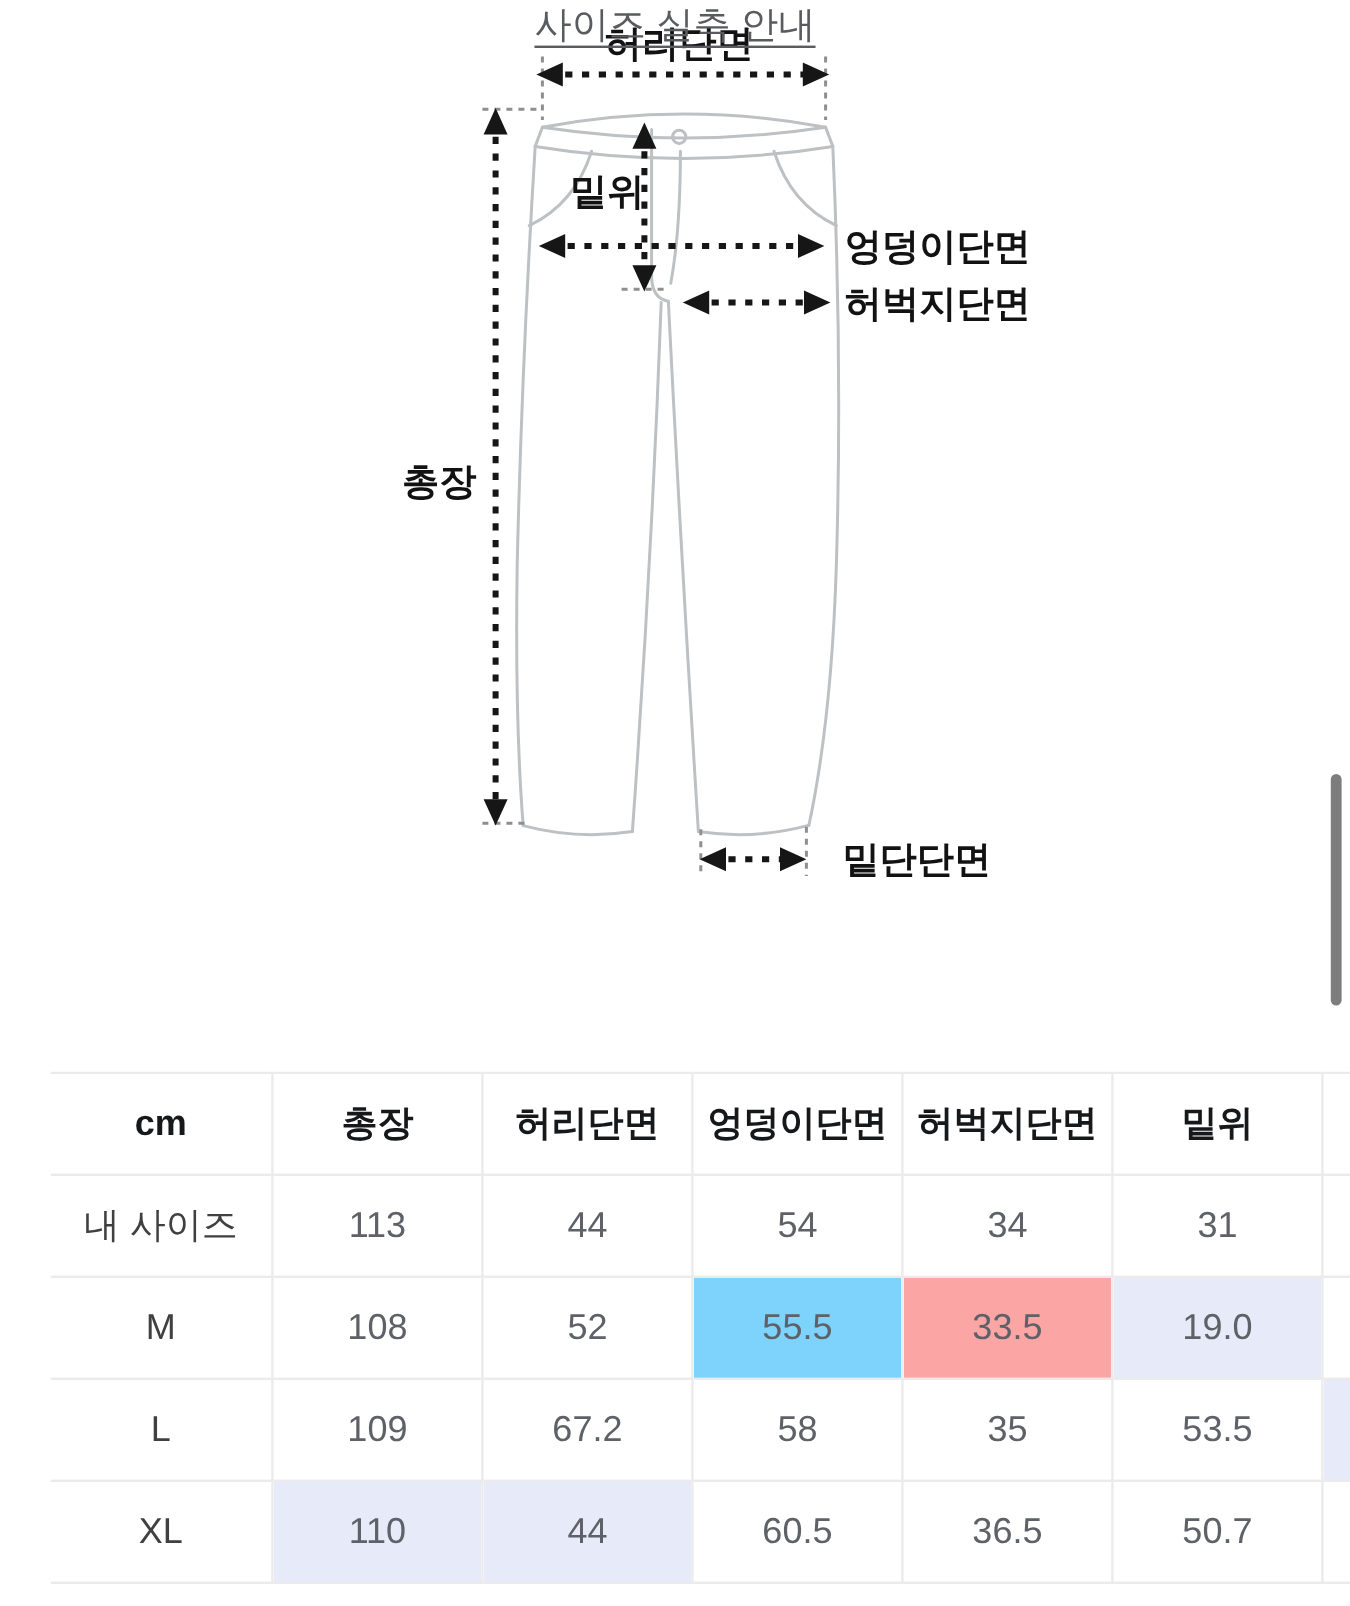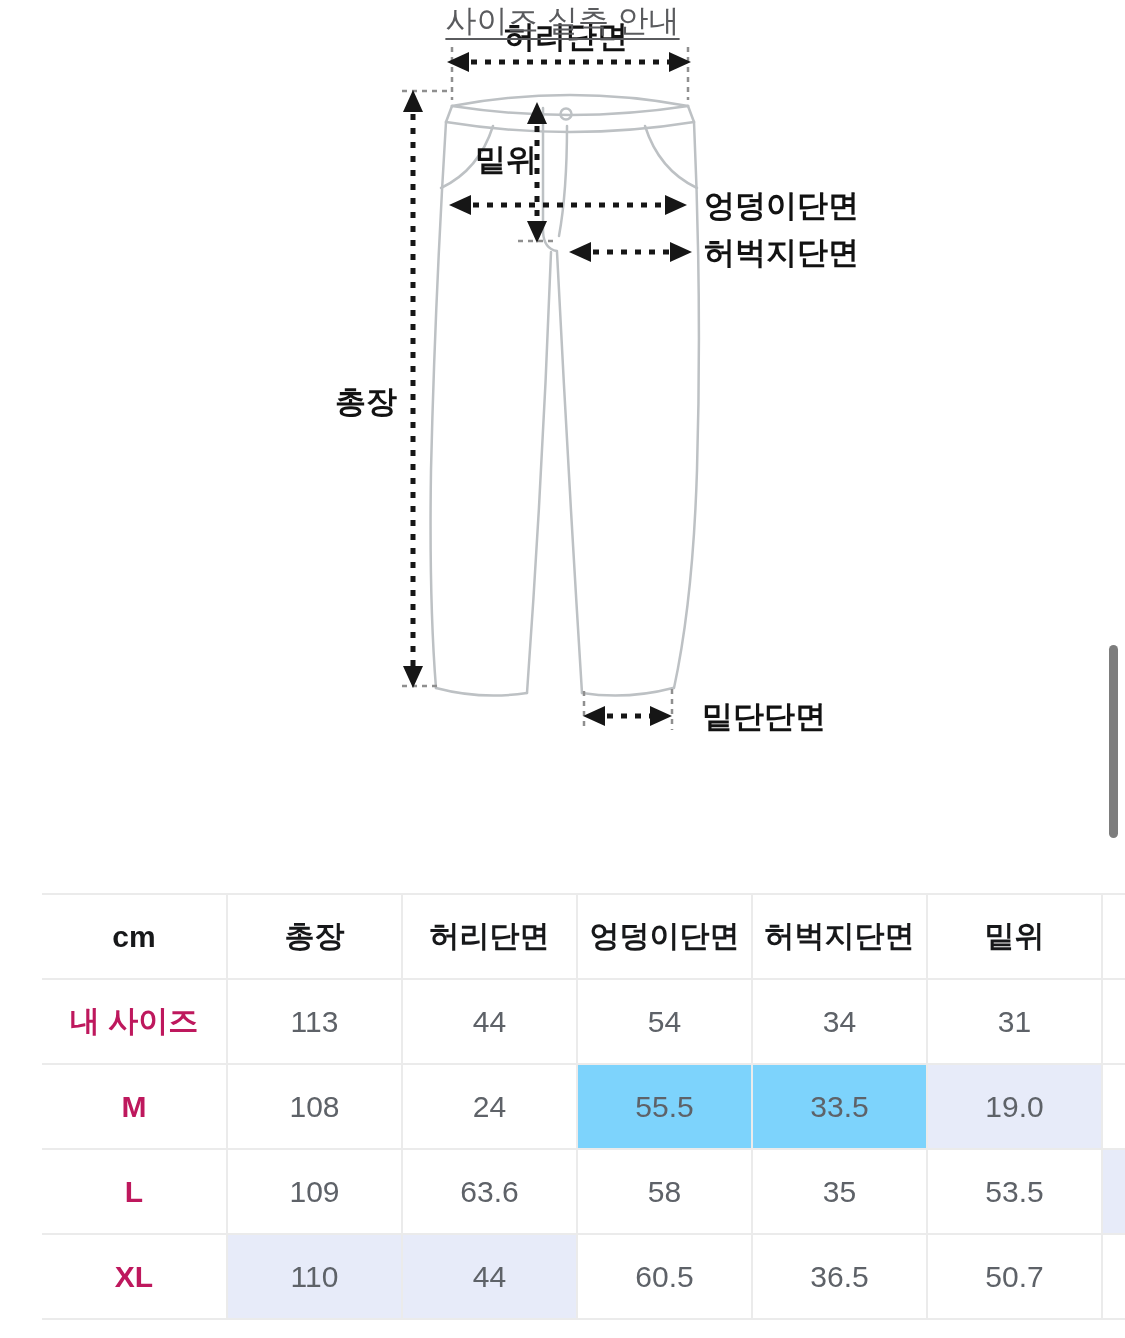--- a/index.html
+++ b/index.html
@@ -42,21 +42,21 @@
   .table-wrap { position: absolute; left: 42px; top: 893px; width: 1083px; overflow: hidden; }
   table.size-table { border-collapse: collapse; table-layout: fixed; width: 1235px; }
   .size-table th, .size-table td {
     border: 2px solid #ebebeb;
     height: 83px; padding: 0; text-align: center; vertical-align: middle;
     font-size: 30px; overflow: hidden;
   }
   .size-table th:first-child, .size-table td:first-child { border-left: none; }
   .size-table th:last-child, .size-table td:last-child { border-right: none; }
   .size-table th { font-weight: 600; color: #17181a; background: #fff; }
-  .size-table td.row-label { font-weight: 700; color: #be185d; }
+  .size-table td.row-label { font-weight: 400; color: #404040; }
   .size-table td.value { font-weight: 400; color: #5e6268; }
 </style>
 </head>
 <body>
 
 <div class="stage">
 
   <svg class="diagram-svg" width="1125" height="770" viewBox="0 0 1125 770">
 
     <g>
@@ -163,30 +163,30 @@
             <td class="value">113</td>
             <td class="value">44</td>
             <td class="value">54</td>
             <td class="value">34</td>
             <td class="value">31</td>
             <td class="value"></td>
           </tr>
           <tr>
             <td class="row-label">M</td>
             <td class="value">108</td>
-            <td class="value">24</td>
+            <td class="value">52</td>
             <td class="value" style="background: #7dd3fc;">55.5</td>
-            <td class="value" style="background: #7dd3fc;">33.5</td>
+            <td class="value" style="background: #fca5a5;">33.5</td>
             <td class="value" style="background: rgb(231, 235, 249);">19.0</td>
             <td class="value"></td>
           </tr>
           <tr>
             <td class="row-label">L</td>
             <td class="value">109</td>
-            <td class="value">63.6</td>
+            <td class="value">67.2</td>
             <td class="value">58</td>
             <td class="value">35</td>
             <td class="value">53.5</td>
             <td class="value" style="background: rgb(231, 235, 249);"></td>
           </tr>
           <tr>
             <td class="row-label">XL</td>
             <td class="value" style="background: rgb(231, 235, 249); margin-left: 24px;">110</td>
             <td class="value" style="background: rgb(231, 235, 249);">44</td>
             <td class="value">60.5</td>

